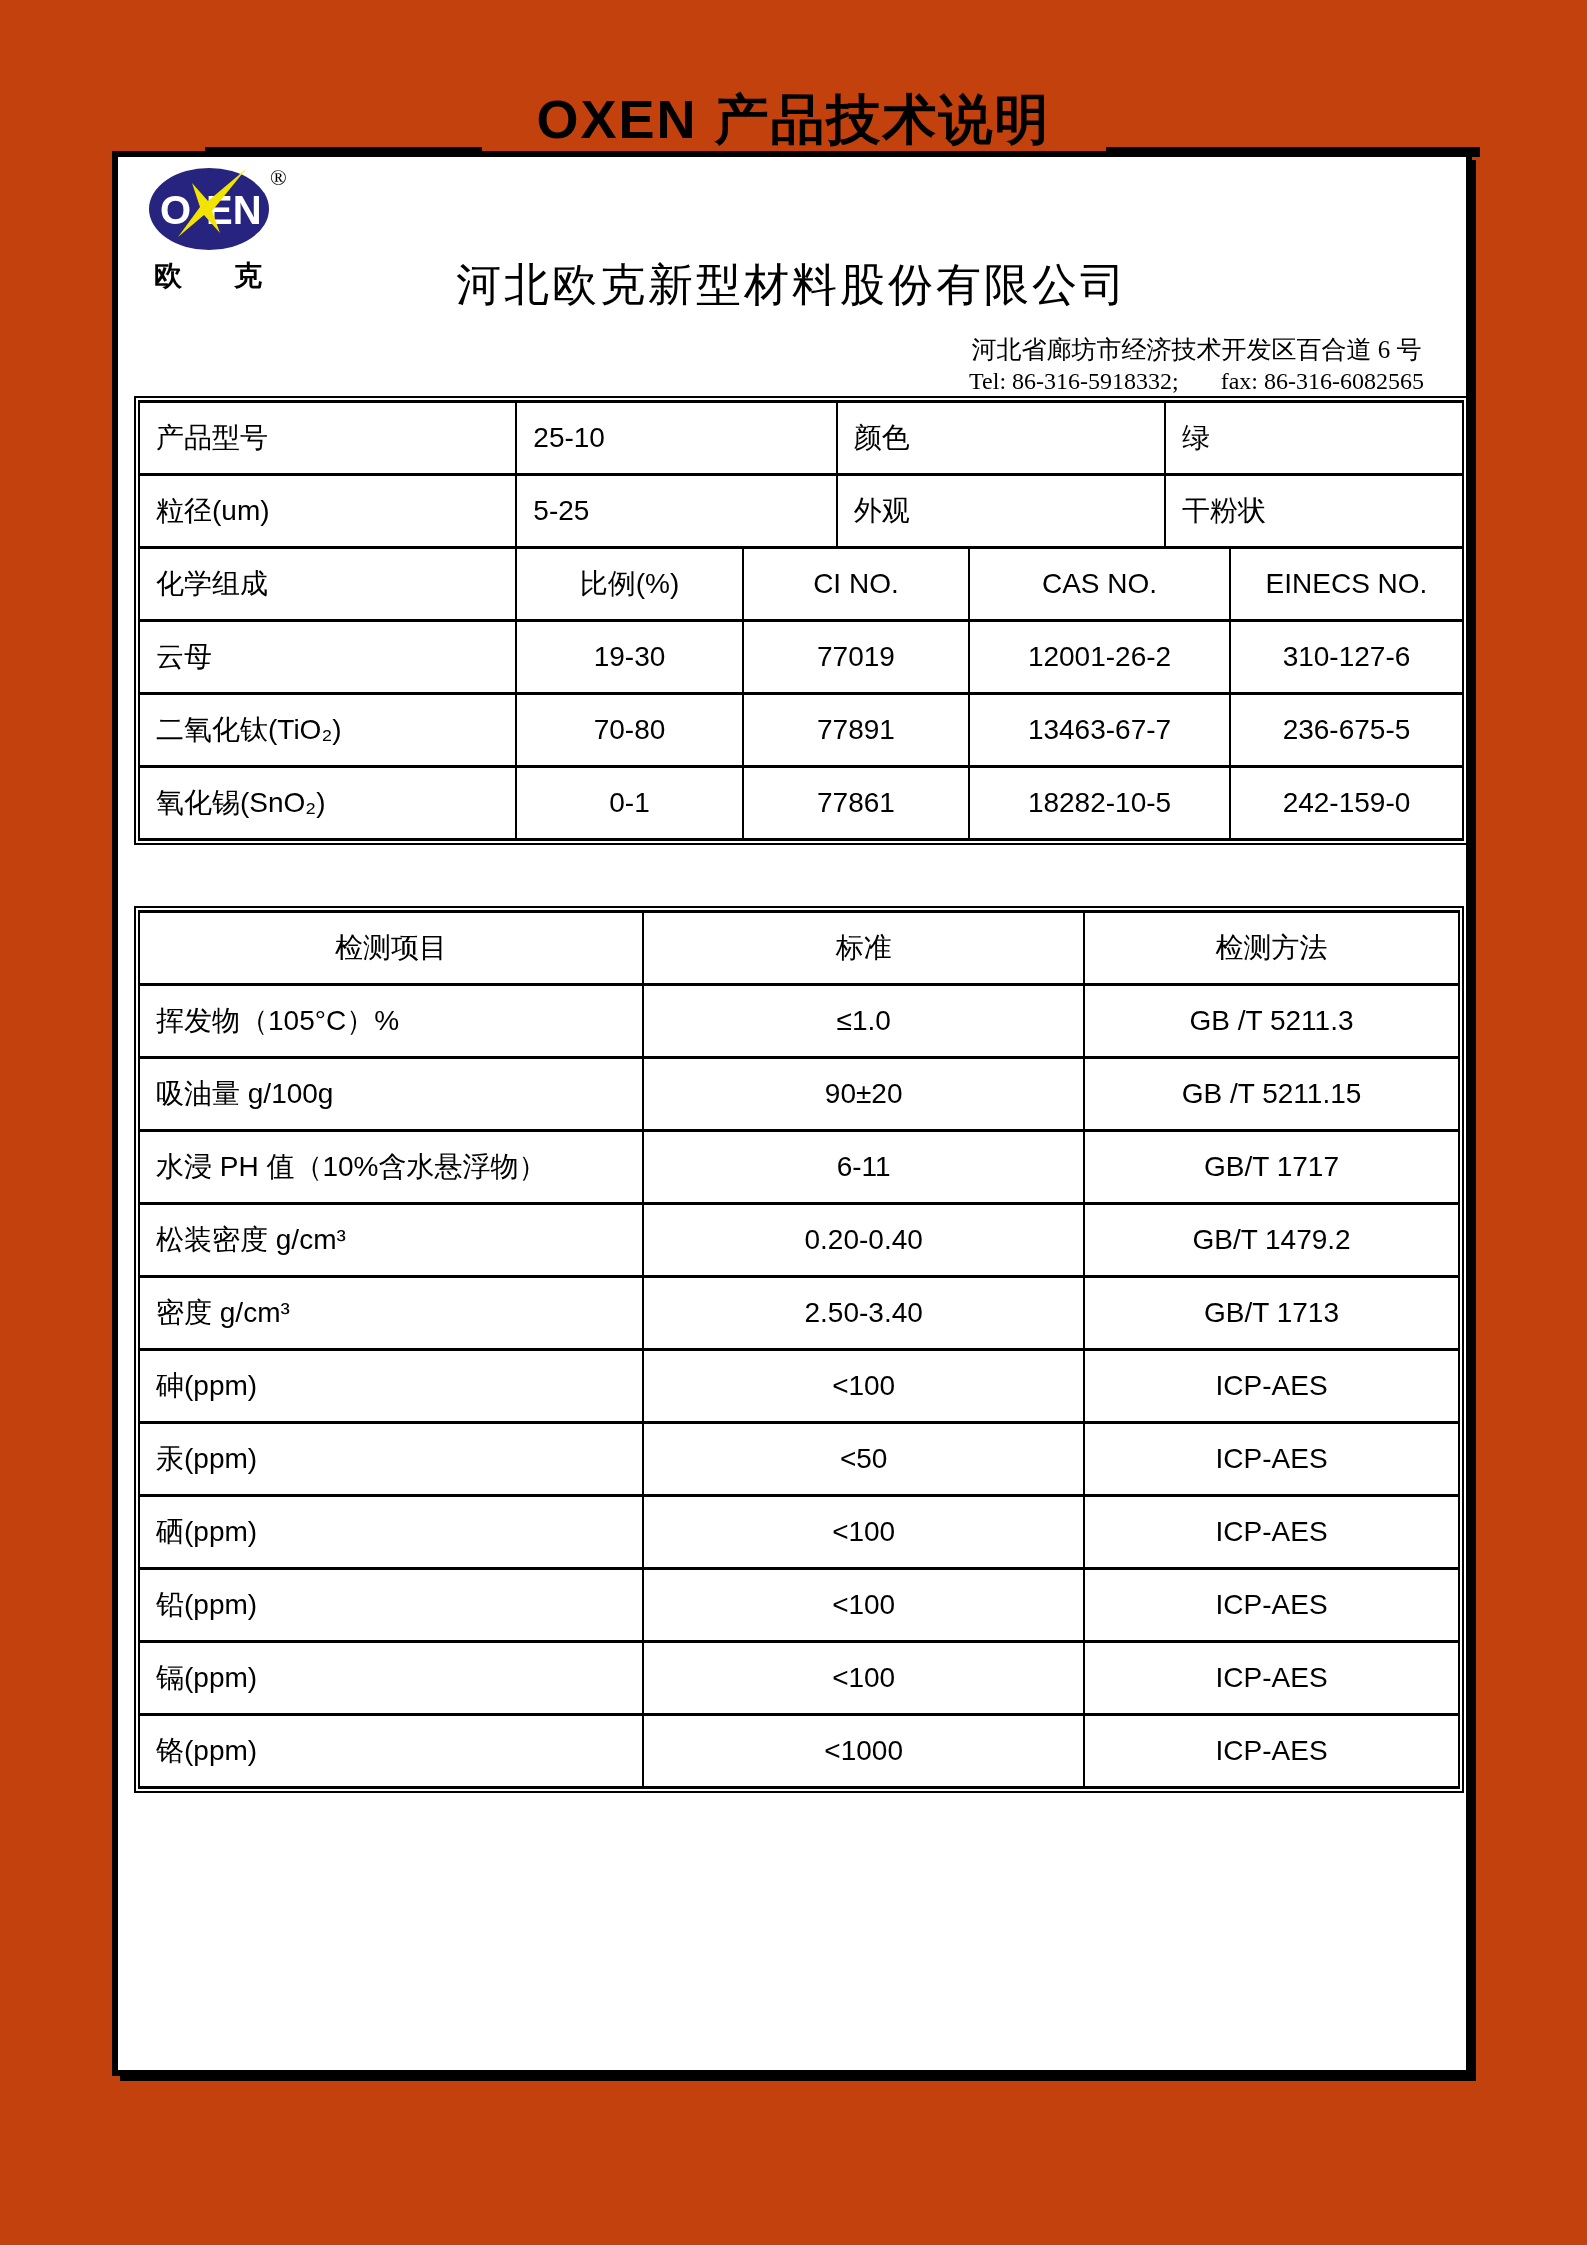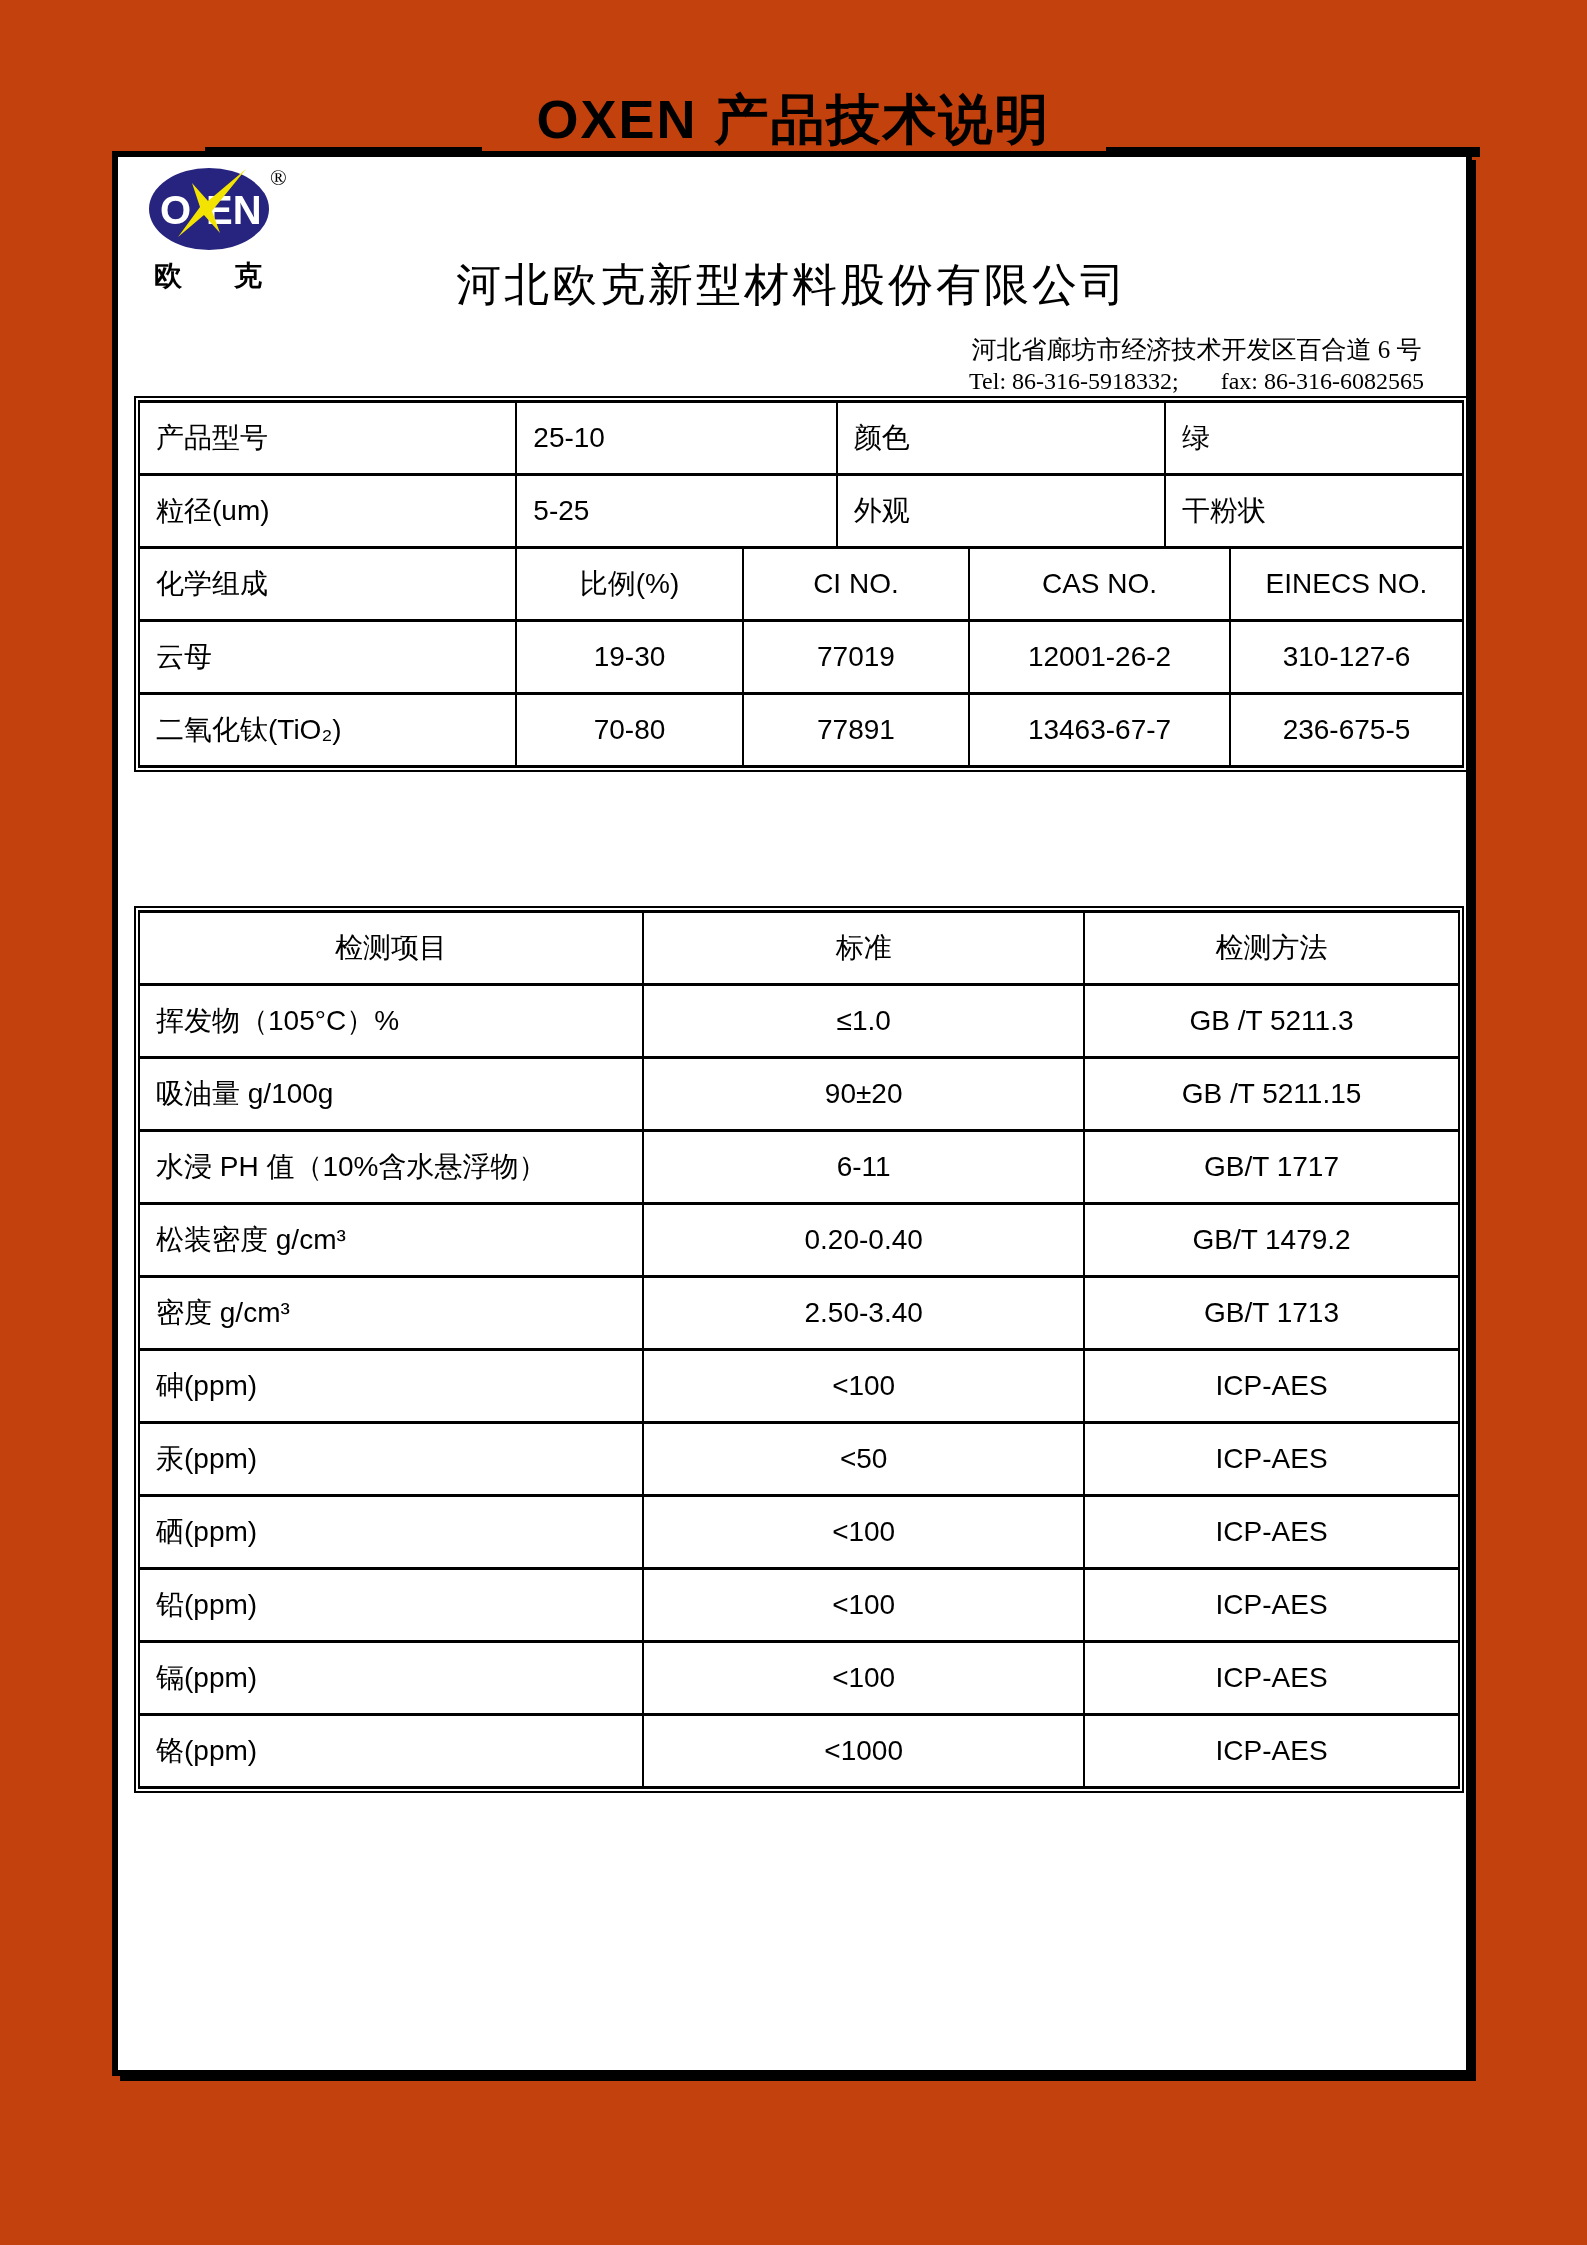--- a/index.html
+++ b/index.html
@@ -126,20 +126,27 @@
               <td class="c">12001-26-2</td>
               <td class="c">310-127-6</td>
             </tr>
             <tr>
               <td class="l">二氧化钛(TiO₂)</td>
               <td class="c">70-80</td>
               <td class="c">77891</td>
               <td class="c">13463-67-7</td>
               <td class="c">236-675-5</td>
             </tr>
+            <tr>
+              <td class="l">氧化锡(SnO₂)</td>
+              <td class="c">0-1</td>
+              <td class="c">77861</td>
+              <td class="c">18282-10-5</td>
+              <td class="c">242-159-0</td>
+            </tr>
           </tbody>
       </table>
     </div>
 
     <div class="tbl-wrap t2">
       <table id="t2">
         <colgroup>
             <col style="width:38.2%">
             <col style="width:33.4%">
             <col style="width:28.4%">

